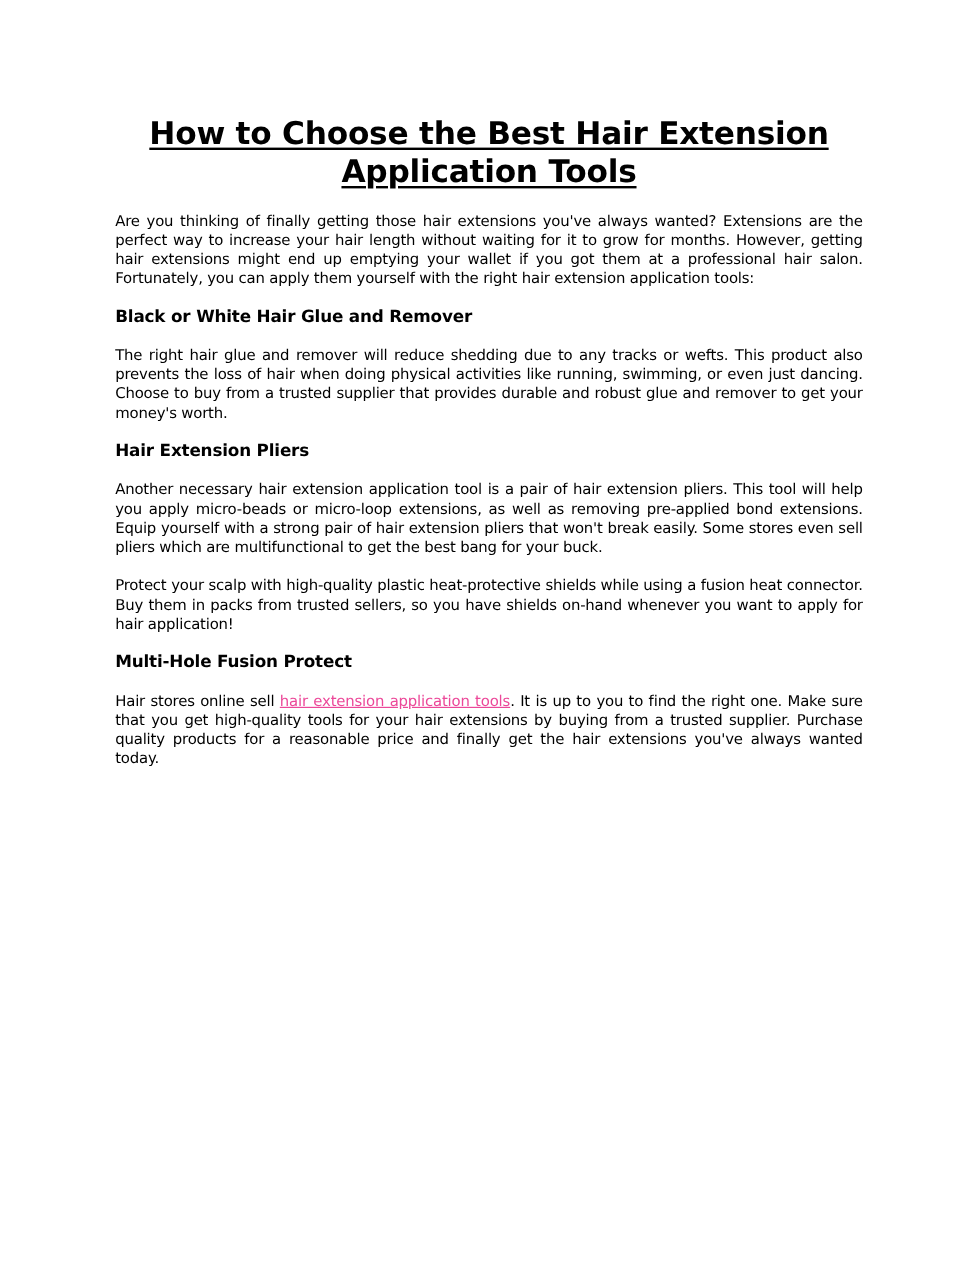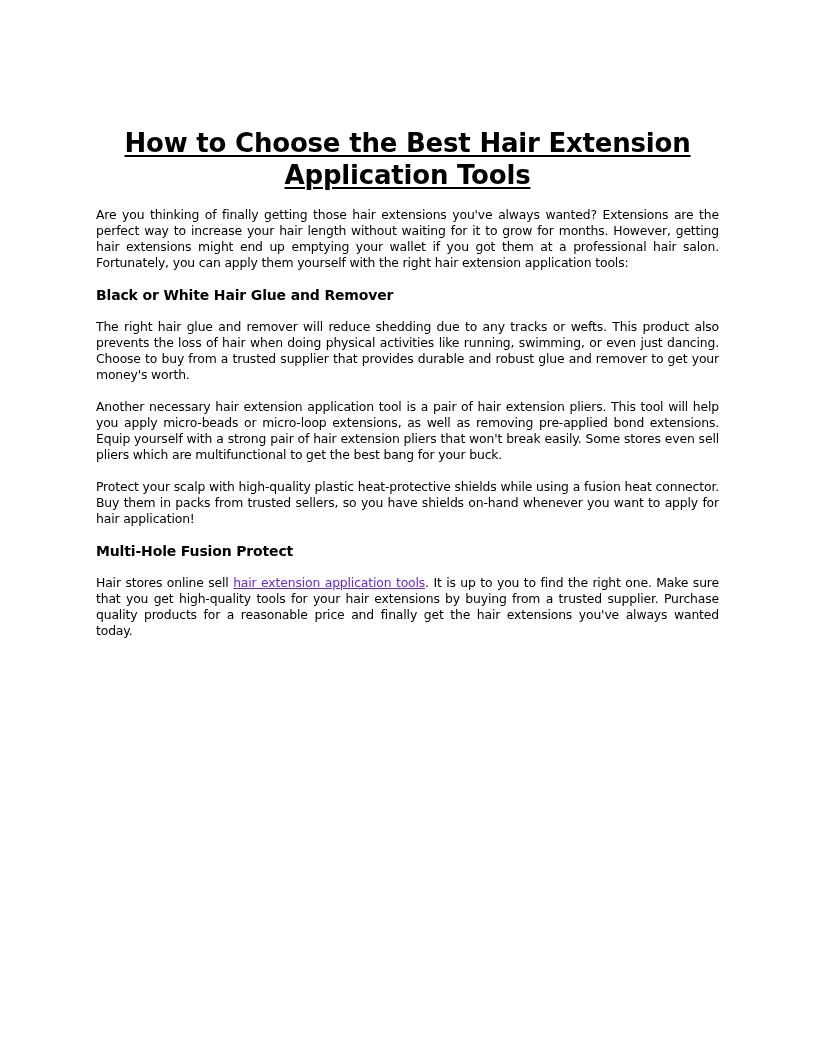--- a/index.html
+++ b/index.html
@@ -13,21 +13,20 @@
       position: relative;
       overflow: hidden;
       font-family: "DejaVu Sans", sans-serif;
       color: #000000;
     }
     .page {
       position: absolute;
       left: 96px;
       top: 96px;
       width: 623px;
-      margin-top: 31px;
     }
     .title {
       font-family: "DejaVu Sans", sans-serif;
       font-weight: bold;
       font-size: 26px;
       line-height: 32px;
       text-align: center;
       text-decoration: underline;
       text-decoration-thickness: 2px;
       text-underline-offset: 3px;
@@ -43,38 +42,39 @@
       word-spacing: 0px;
     }
     .heading {
       font-size: 14px;
       line-height: 16px;
       font-weight: bold;
       margin: 0 0 16px 0;
       letter-spacing: -0.15px;
     }
     a.link {
-      color: #6d28d9;
+      color: #ec4899;
       text-decoration: underline;
     }
   </style>
 </head>
 <body>
 
 <div class="page">
   <h1 class="title">How to Choose the Best Hair Extension Application Tools</h1>
 
   <p class="para">Are you thinking of finally getting those hair extensions you've always wanted? Extensions are the perfect way to increase your hair length without waiting for it to grow for months. However, getting hair extensions might end up emptying your wallet if you got them at a professional hair salon. Fortunately, you can apply them yourself with the right hair extension application tools:</p>
 
   <div>
     <p class="heading">Black or White Hair Glue and Remover</p>
     <p class="para">The right hair glue and remover will reduce shedding due to any tracks or wefts. This product also prevents the loss of hair when doing physical activities like running, swimming, or even just dancing. Choose to buy from a trusted supplier that provides durable and robust glue and remover to get your money's worth.</p>
   </div>
 
   <div>
+    <p class="heading">Hair Extension Pliers</p>
     <p class="para">Another necessary hair extension application tool is a pair of hair extension pliers. This tool will help you apply micro-beads or micro-loop extensions, as well as removing pre-applied bond extensions. Equip yourself with a strong pair of hair extension pliers that won't break easily. Some stores even sell pliers which are multifunctional to get the best bang for your buck.</p>
   </div>
 
   <div>
     <p class="para">Protect your scalp with high-quality plastic heat-protective shields while using a fusion heat connector. Buy them in packs from trusted sellers, so you have shields on-hand whenever you want to apply for hair application!</p>
   </div>
 
   <div>
   </div>
 

